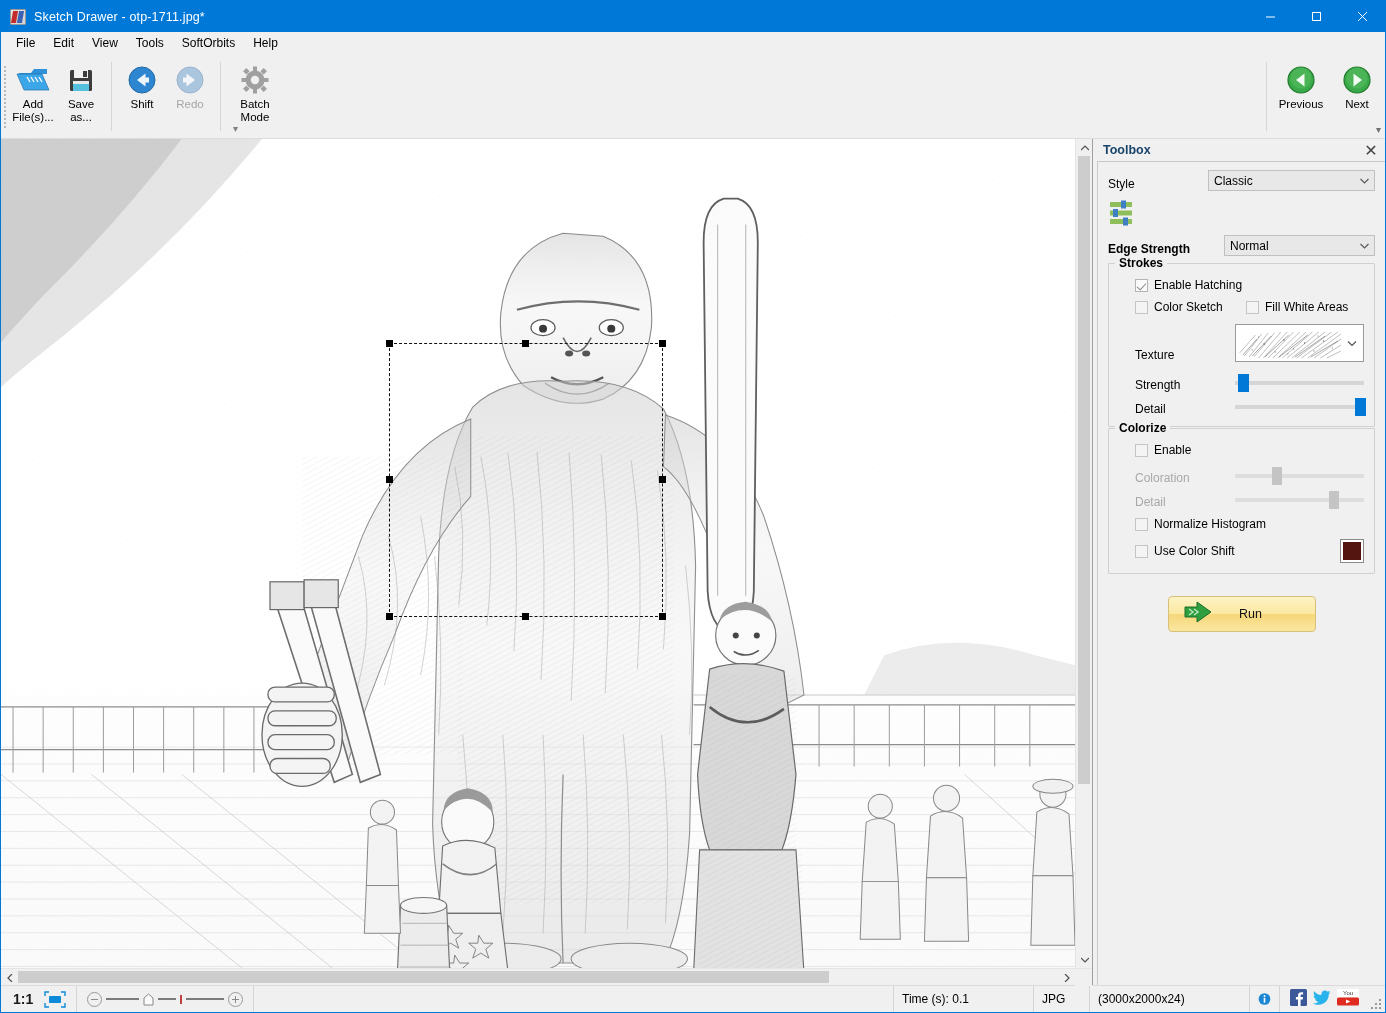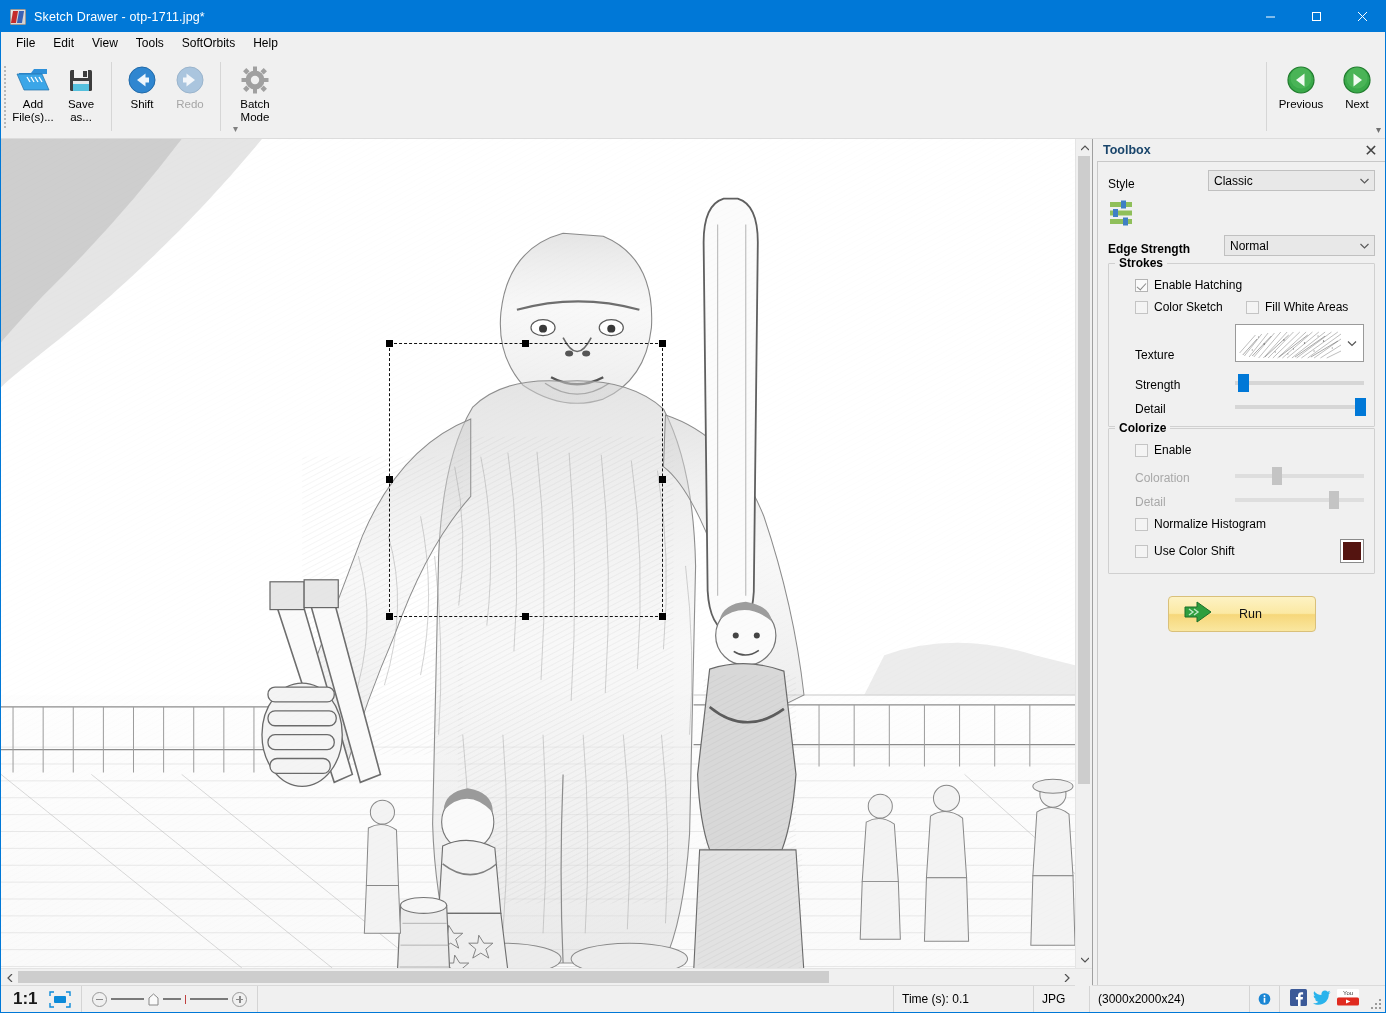--- a/index.html
+++ b/index.html
@@ -292,21 +292,21 @@
   .statusbar {
     height: 27px; flex: 0 0 27px; background: #f0f0f0;
     display: flex; align-items: stretch; border-top: 1px solid #dadada;
   }
   .sbcell {
     display: flex; align-items: center; padding: 0 8px;
     font-size: 12px; color: #000;
     border-right: 1px solid #d4d4d4;
   }
   .sbcell.nb { border-right: none; }
-  .sb-zoomlabel { font-weight: bold; font-size: 17px; color: #1a1a1a; padding: 0 9px 0 12px; }
+  .sb-zoomlabel { font-weight: bold; font-size: 14px; color: #1a1a1a; padding: 0 9px 0 12px; }
   .sb-fit { padding: 0 10px 0 2px; display: flex; align-items: center; }
   .sb-slider {
     display: flex; align-items: center; padding: 0 10px; gap: 4px;
   }
   .zcircle {
     width: 15px; height: 15px; border-radius: 50%;
     border: 1.5px solid #9a9a9a; position: relative; flex: 0 0 15px;
   }
   .zcircle::before {
     content: ""; position: absolute; left: 3px; top: 6px;

